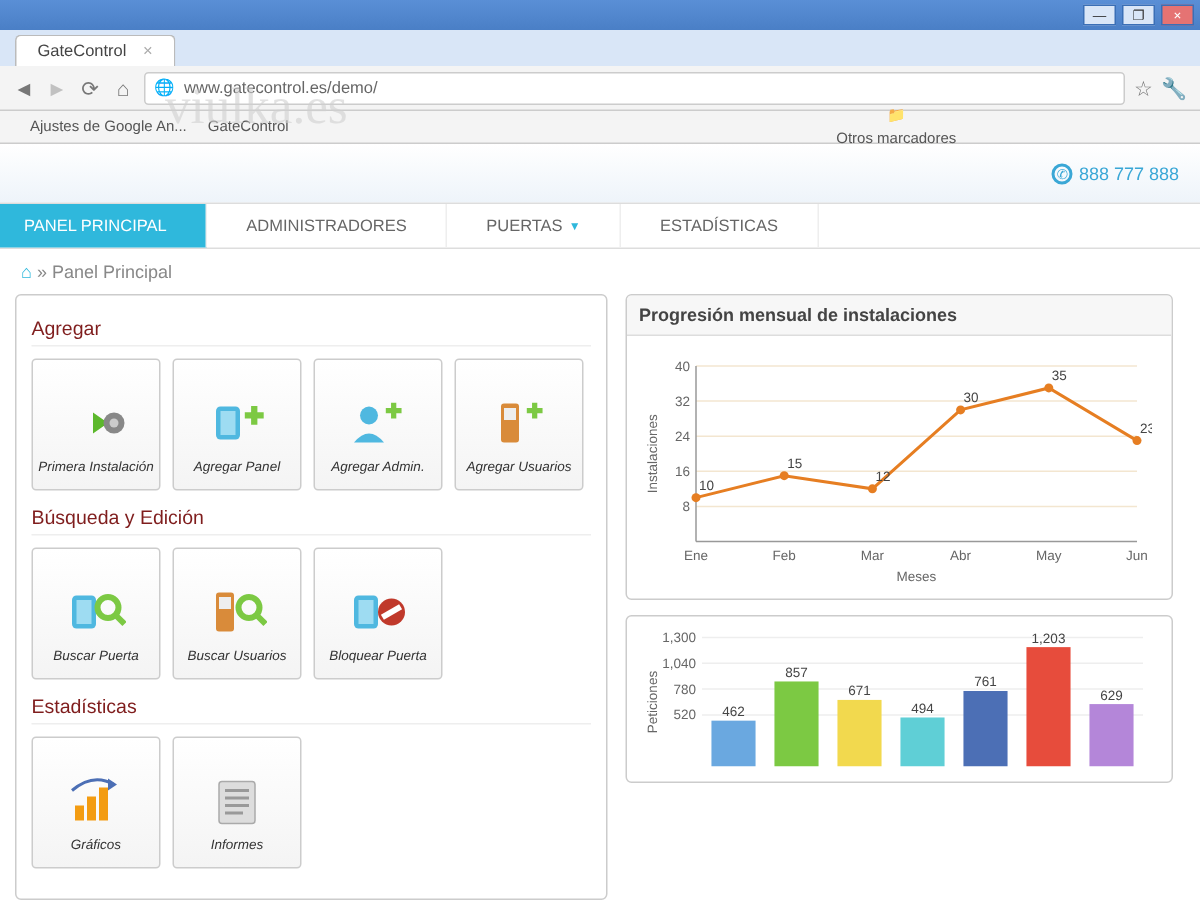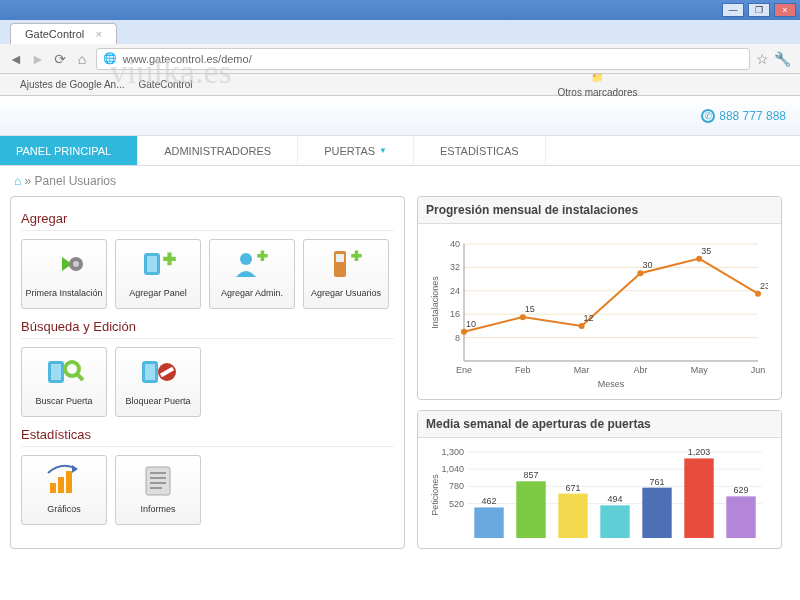--- a/index.html
+++ b/index.html
@@ -27,21 +27,21 @@
 .mainnav .item.active { background: #2fb8dc; color: #fff; padding-left: 16px; }
 .mainnav .caret{font-size:8px;color:#2fb8dc;}
 .crumb { padding: 8px 14px; font-size: 12px; color: #888; }
 .crumb .home{color:#2fb8dc;}
 .content { display: flex; gap: 12px; padding: 0 10px; }
 .panel { border: 1px solid #ccc; border-radius: 4px; padding: 10px; }
 .left { width: 395px; }
 .right { width: 365px; display: flex; flex-direction: column; gap: 10px; }
 .sec-title { font-size: 13px; color: #7f1d1d; margin: 4px 0 8px; border-bottom: 1px solid #eee; padding-bottom: 4px;}
 .card-row { display: flex; gap: 8px; margin-bottom: 10px; flex-wrap: wrap;}
-.card { width: 86px; border: 1px solid #ccc; border-radius: 3px; background: linear-gradient(#fff,#f4f4f4); text-align: center; padding: 6px 2px 4px; cursor: pointer; }
+.card { width: 86px; border: 1px solid #ccc; border-radius: 3px; background: linear-gradient(#fff,#f4f4f4); text-align: center; padding: 24px 2px 4px; cursor: pointer; font-style: italic; }
 .card .ic { height: 36px; display: flex; align-items: center; justify-content: center; }
 .card .lbl { font-size: 9px; color: #333; line-height: 11px; min-height: 22px; display:flex; align-items:center; justify-content:center;}
 .chart-title { font-size: 12px; font-weight: bold; color: #444; background: #f7f7f7; padding: 6px 8px; border-bottom: 1px solid #ddd;}
 .chart-box { border: 1px solid #ccc; border-radius: 4px; overflow: hidden; }
 .chart-body { padding: 10px; }
 svg { display: block; }
 .watermark{position:absolute;top:53px;left:110px;font-size:34px;font-family:"Comic Sans MS",cursive;color:#d0d0d0;pointer-events:none;opacity:0.6;}
 </style>
 </head>
 <body>
@@ -96,21 +96,21 @@
   <div class="item">ADMINISTRADORES</div>
   <div class="item">
       <span>PUERTAS</span>
       <span class="caret">▼</span>
     </div>
   <div class="item">ESTADÍSTICAS</div>
 </div>
 
 <div class="crumb">
   <span class="home">⌂</span>
-  <span>» Panel Usuarios</span>
+  <span>» Panel Principal</span>
 </div>
 
 <div class="content">
   <div class="panel left">
     <div class="sec-title">Agregar</div>
     <div class="card-row" id="row-agregar">
         <div class="card">
           <div class="ic">
             <svg width="40" height="34">
               <path d="M3 17 L18 17 L18 10 L28 17 L18 24 L18 17" fill="#5cb82c"></path>
@@ -156,20 +156,31 @@
         <div class="card">
           <div class="ic">
             <svg width="40" height="34">
               <rect x="4" y="6" width="16" height="22" rx="3" fill="#4fb8e0"></rect>
               <rect x="7" y="9" width="10" height="16" fill="#9edcf2"></rect>
               <circle cx="28" cy="14" r="7" fill="none" stroke="#7cc943" stroke-width="4"></circle>
               <line x1="33" y1="19" x2="39" y2="25" stroke="#7cc943" stroke-width="4"></line>
             </svg>
           </div>
           <div class="lbl">Buscar Puerta</div>
+        </div>
+        <div class="card">
+          <div class="ic">
+            <svg width="40" height="34">
+              <rect x="6" y="4" width="12" height="26" rx="2" fill="#d98b3a"></rect>
+              <rect x="8" y="7" width="8" height="8" fill="#eee"></rect>
+              <circle cx="28" cy="14" r="7" fill="none" stroke="#7cc943" stroke-width="4"></circle>
+              <line x1="33" y1="19" x2="39" y2="25" stroke="#7cc943" stroke-width="4"></line>
+            </svg>
+          </div>
+          <div class="lbl">Buscar Usuarios</div>
         </div>
         <div class="card">
           <div class="ic">
             <svg width="40" height="34">
               <rect x="4" y="6" width="16" height="22" rx="3" fill="#4fb8e0"></rect>
               <rect x="7" y="9" width="10" height="16" fill="#9edcf2"></rect>
               <circle cx="29" cy="17" r="9" fill="#c0392b"></circle>
               <rect x="22" y="15" width="14" height="4" fill="#fff" transform="rotate(-30 29 17)"></rect>
             </svg>
           </div>
@@ -240,21 +251,20 @@
             <text x="153.60000000000002" y="139" font-size="9" text-anchor="middle" fill="#666">Mar</text>
             <text x="212.4" y="139" font-size="9" text-anchor="middle" fill="#666">Abr</text>
             <text x="271.20000000000005" y="139" font-size="9" text-anchor="middle" fill="#666">May</text>
             <text x="330" y="139" font-size="9" text-anchor="middle" fill="#666">Jun</text>
             <text x="183" y="153" font-size="9" text-anchor="middle" fill="#666">Meses</text>
             <text x="10" y="68.5" font-size="9" text-anchor="middle" fill="#666" transform="rotate(-90 10 68.5)">Instalaciones</text>
           </svg>
         </div>
     </div>
     <div class="chart-box">
-      <div class="chart-title">Media semanal de aperturas de puertas</div>
       <div class="chart-body">
           <svg id="chart2" width="340" height="90">
             <line x1="40" y1="55.6" x2="334" y2="55.6" stroke="#eee"></line>
             <text x="36" y="58.6" font-size="9" text-anchor="end" fill="#666">520</text>
             <line x1="40" y1="38.4" x2="334" y2="38.4" stroke="#eee"></line>
             <text x="36" y="41.4" font-size="9" text-anchor="end" fill="#666">780</text>
             <line x1="40" y1="21.200000000000003" x2="334" y2="21.200000000000003" stroke="#eee"></line>
             <text x="36" y="24.200000000000003" font-size="9" text-anchor="end" fill="#666">1,040</text>
             <line x1="40" y1="4" x2="334" y2="4" stroke="#eee"></line>
             <text x="36" y="7" font-size="9" text-anchor="end" fill="#666">1,300</text>

